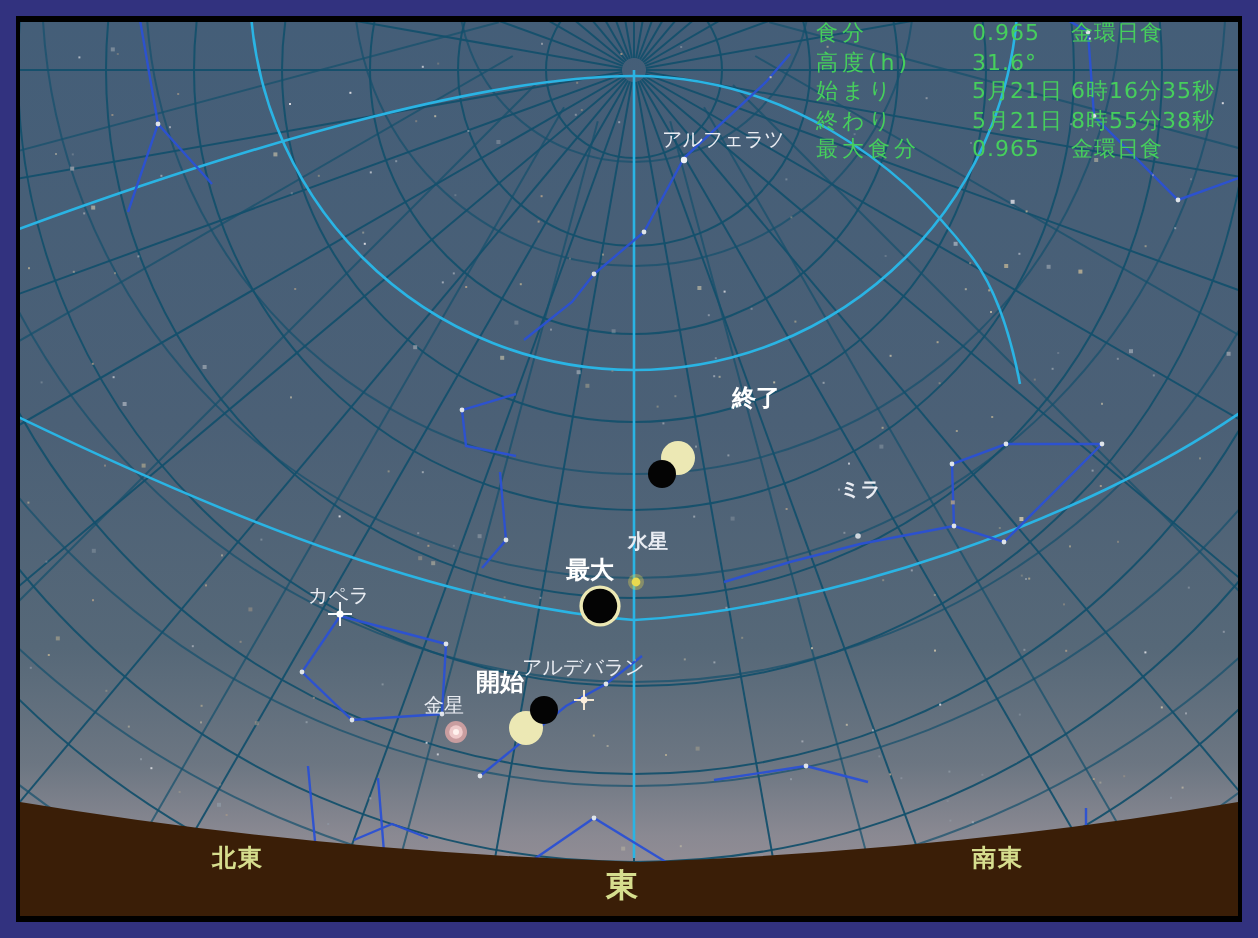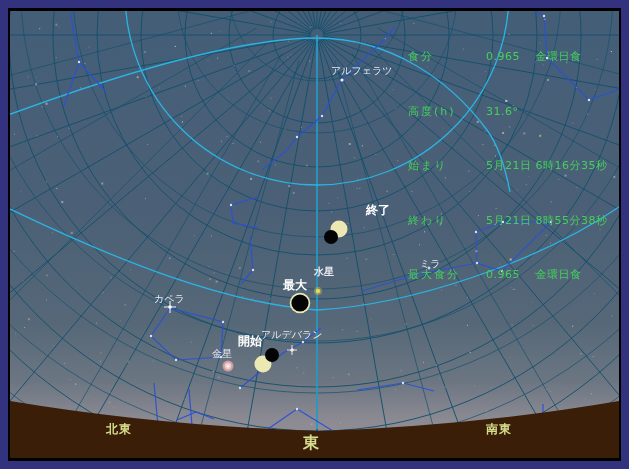--- a/index.html
+++ b/index.html
@@ -24,21 +24,21 @@
   }
   .dir-label{
     position:absolute;color:#d6de8e;font-size:12px;font-weight:bold;
     line-height:13px;white-space:nowrap;letter-spacing:1px;
   }
   .dir-label.big{font-size:16px;}
   #info-panel{
     position:absolute;left:408px;top:10px;width:218px;
     color:#46cf5c;font-size:11px;line-height:14.6px;
   }
-  .info-row{position:relative;height:14.6px;white-space:nowrap;margin-top:40px;}
+  .info-row{position:relative;height:14.6px;white-space:nowrap;}
   .info-label{position:absolute;left:0;letter-spacing:2px;}
   .info-value{position:absolute;left:78px;letter-spacing:0.5px;}
 </style>
 </head>
 <body>
 
 <div id="screen">
   <div id="inner-frame"></div>
 
   <div id="skywrap">
@@ -469,26 +469,26 @@
       <span class="info-label">終わり</span>
       <span class="info-value">5月21日  8時55分38秒</span>
     </div>
     <div class="info-row">
       <span class="info-label">最大食分</span>
       <span class="info-value">0.965　 金環日食</span>
     </div>
   </div>
 
   <div class="sky-label" style="left:331px;top:65px;">アルフェラツ</div>
-  <div class="sky-label" style="left:420px;top:258px;">ミラ</div>
+  <div class="sky-label" style="left:420px;top:240px;font-weight:bold;">ミラ</div>
   <div class="sky-label" style="left:154px;top:293px;">カペラ</div>
   <div class="sky-label" style="left:261px;top:329px;font-family:Liberation Serif, serif;">アルデバラン</div>
   <div class="sky-label" style="left:314px;top:266px;font-weight:bold;">水星</div>
   <div class="sky-label" style="left:212px;top:348px;">金星</div>
 
-  <div class="eclipse-label" style="left:325px;top:204px;padding-left:41px;">終了</div>
+  <div class="eclipse-label" style="left:325px;top:193px;padding-left:41px;">終了</div>
   <div class="eclipse-label" style="left:283px;top:279px;">最大</div>
   <div class="eclipse-label" style="left:238px;top:335px;">開始</div>
 
   <div class="dir-label" style="left:106px;top:423px;">北東</div>
   <div class="dir-label big" style="left:303px;top:436px;">東</div>
   <div class="dir-label" style="left:486px;top:423px;">南東</div>
 </div>
 
 </body></html>

